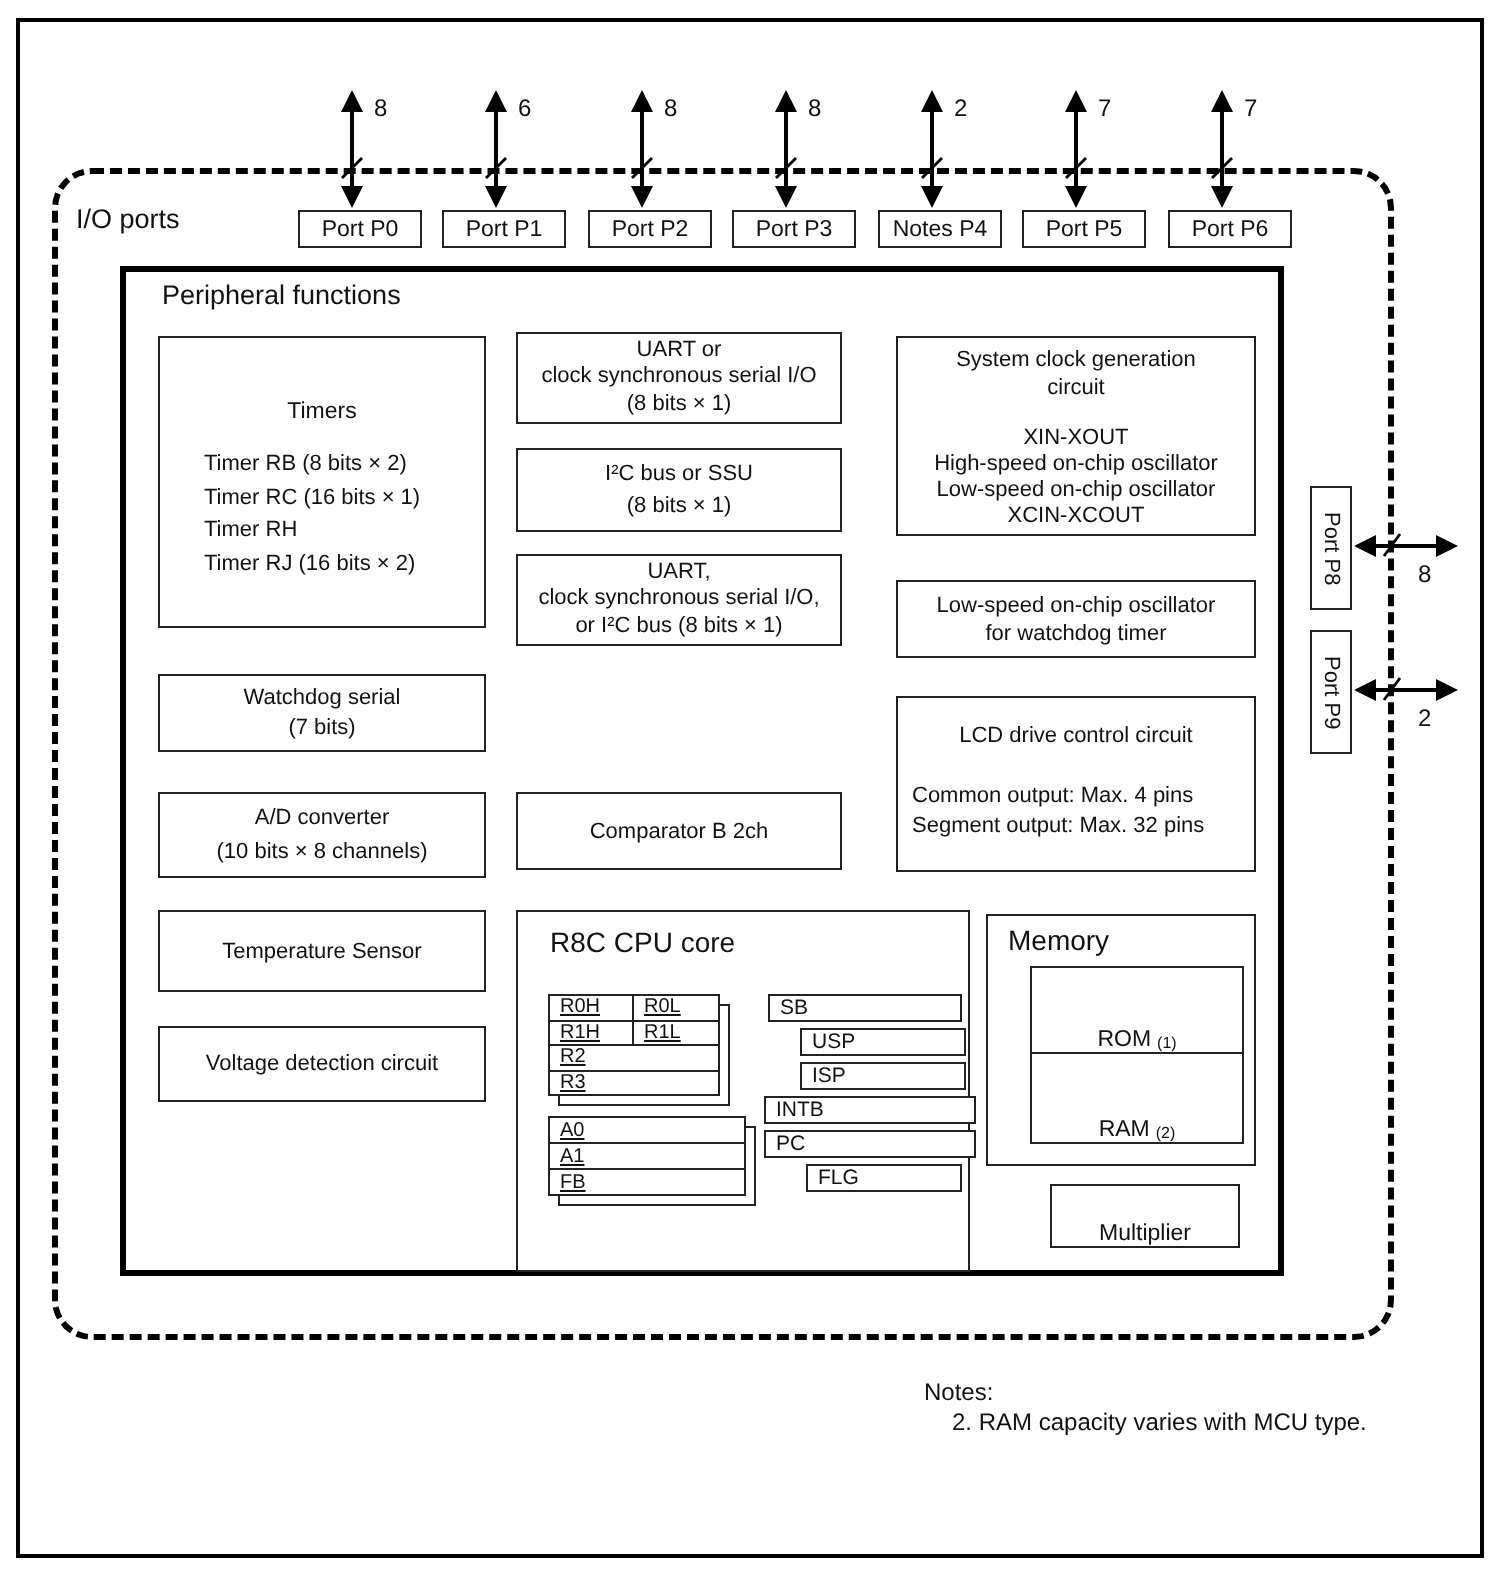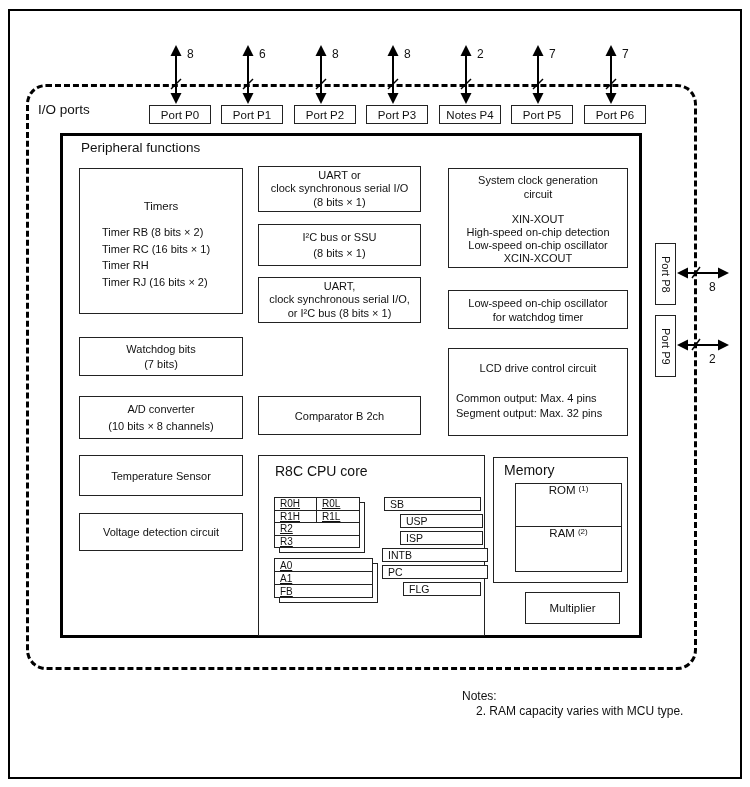--- a/index.html
+++ b/index.html
@@ -26,35 +26,35 @@
   .timers-list{margin-top:11px;padding-left:22px;text-align:left;font-size:11px;line-height:16.5px;}
   .lcd-title{margin-top:12px;}
   .lcd-lines{margin-top:16px;padding-left:7px;text-align:left;line-height:15px;}
   .sys-title{padding-top:5px;line-height:13.5px;}
   .sys-lines{margin-top:12px;line-height:13px;}
   .cpu-box{left:258px;top:455px;width:227px;height:181px;border:1.5px solid #222;background:#fff;}
   .cpu-title{left:16px;top:7px;font-size:14px;}
   .mem-box{left:493px;top:457px;width:135px;height:126px;border:1.5px solid #222;background:#fff;}
   .mem-title{left:10px;top:4px;font-size:14px;}
   .mem-cell{left:21px;width:107px;border:1.5px solid #222;background:#fff;display:flex;
-            align-items:flex-start;justify-content:center;font-size:11.5px;}
+            align-items:flex-end;justify-content:center;font-size:11.5px;}
   .mem-cell sup{font-size:8px;margin-left:3px;}
   .bank-wrap{position:absolute;}
   .bank-shadow{position:absolute;left:5px;top:5px;border:1.5px solid #222;background:#fff;}
   .bank-main{position:absolute;left:0;top:0;border:1.5px solid #222;background:#fff;
              display:flex;flex-direction:column;text-decoration:underline;}
   .bank-row{flex:1;display:flex;border-bottom:1px solid #222;font-size:10px;align-items:center;}
   .bank-row:last-child{border-bottom:none;}
   .bank-row .cell{padding-left:5px;box-sizing:border-box;}
   .bank-row .half{width:50%;}
   .bank-row .half:first-child{border-right:1px solid #222;height:100%;display:flex;align-items:center;}
   .bank-row .half:last-child{height:100%;display:flex;align-items:center;text-align:right;}
   .ctl-reg{position:absolute;height:14px;border:1.5px solid #222;background:#fff;font-size:10.5px;
            line-height:11px;text-align:left;padding-left:5px;display:flex;align-items:center;box-sizing:border-box;}
-  .mult-box{left:525px;top:592px;width:95px;height:32px;display:flex;align-items:center;
+  .mult-box{left:525px;top:592px;width:95px;height:32px;display:flex;align-items:flex-end;
             justify-content:center;font-size:11.5px;border:1.5px solid #222;background:#fff;}
   .side-port{left:655px;width:21px;height:62px;border:1.5px solid #222;background:#fff;
              display:flex;align-items:center;justify-content:center;}
   .side-port span{writing-mode:vertical-rl;font-size:11px;white-space:nowrap;}
   .notes{left:462px;top:689px;font-size:12px;line-height:15.2px;}
   .notes .items{margin-left:14px;}
 </style>
 </head>
 <body>
 
@@ -135,21 +135,21 @@
     <div class="timers-title">Timers</div>
     <div class="timers-list">
       <div>Timer RB (8 bits × 2)</div>
       <div>Timer RC (16 bits × 1)</div>
       <div>Timer RH</div>
       <div>Timer RJ (16 bits × 2)</div>
     </div>
   </div>
 
   <div class="abs box col-left vcenter" style="top:337px;height:39px;line-height:15px">
-    <div>Watchdog bits</div>
+    <div>Watchdog serial</div>
     <div>(7 bits)</div>
   </div>
 
   <div class="abs box col-left vcenter" style="top:396px;height:43px;line-height:17px">
     <div>A/D converter</div>
     <div>(10 bits × 8 channels)</div>
   </div>
 
   <div class="abs box col-left vcenter" style="top:455px;height:41px">
     <div>Temperature Sensor</div>
@@ -180,21 +180,21 @@
     <div>Comparator B 2ch</div>
   </div>
 
   <div class="abs box col-right" style="top:168px;height:100px">
     <div class="sys-title">
       <div>System clock generation</div>
       <div>circuit</div>
     </div>
     <div class="sys-lines">
       <div>XIN-XOUT</div>
-      <div>High-speed on-chip detection</div>
+      <div>High-speed on-chip oscillator</div>
       <div>Low-speed on-chip oscillator</div>
       <div>XCIN-XCOUT</div>
     </div>
   </div>
 
   <div class="abs box col-right vcenter" style="top:290px;height:39px;line-height:14px">
     <div>Low-speed on-chip oscillator</div>
     <div>for watchdog timer</div>
   </div>
 

